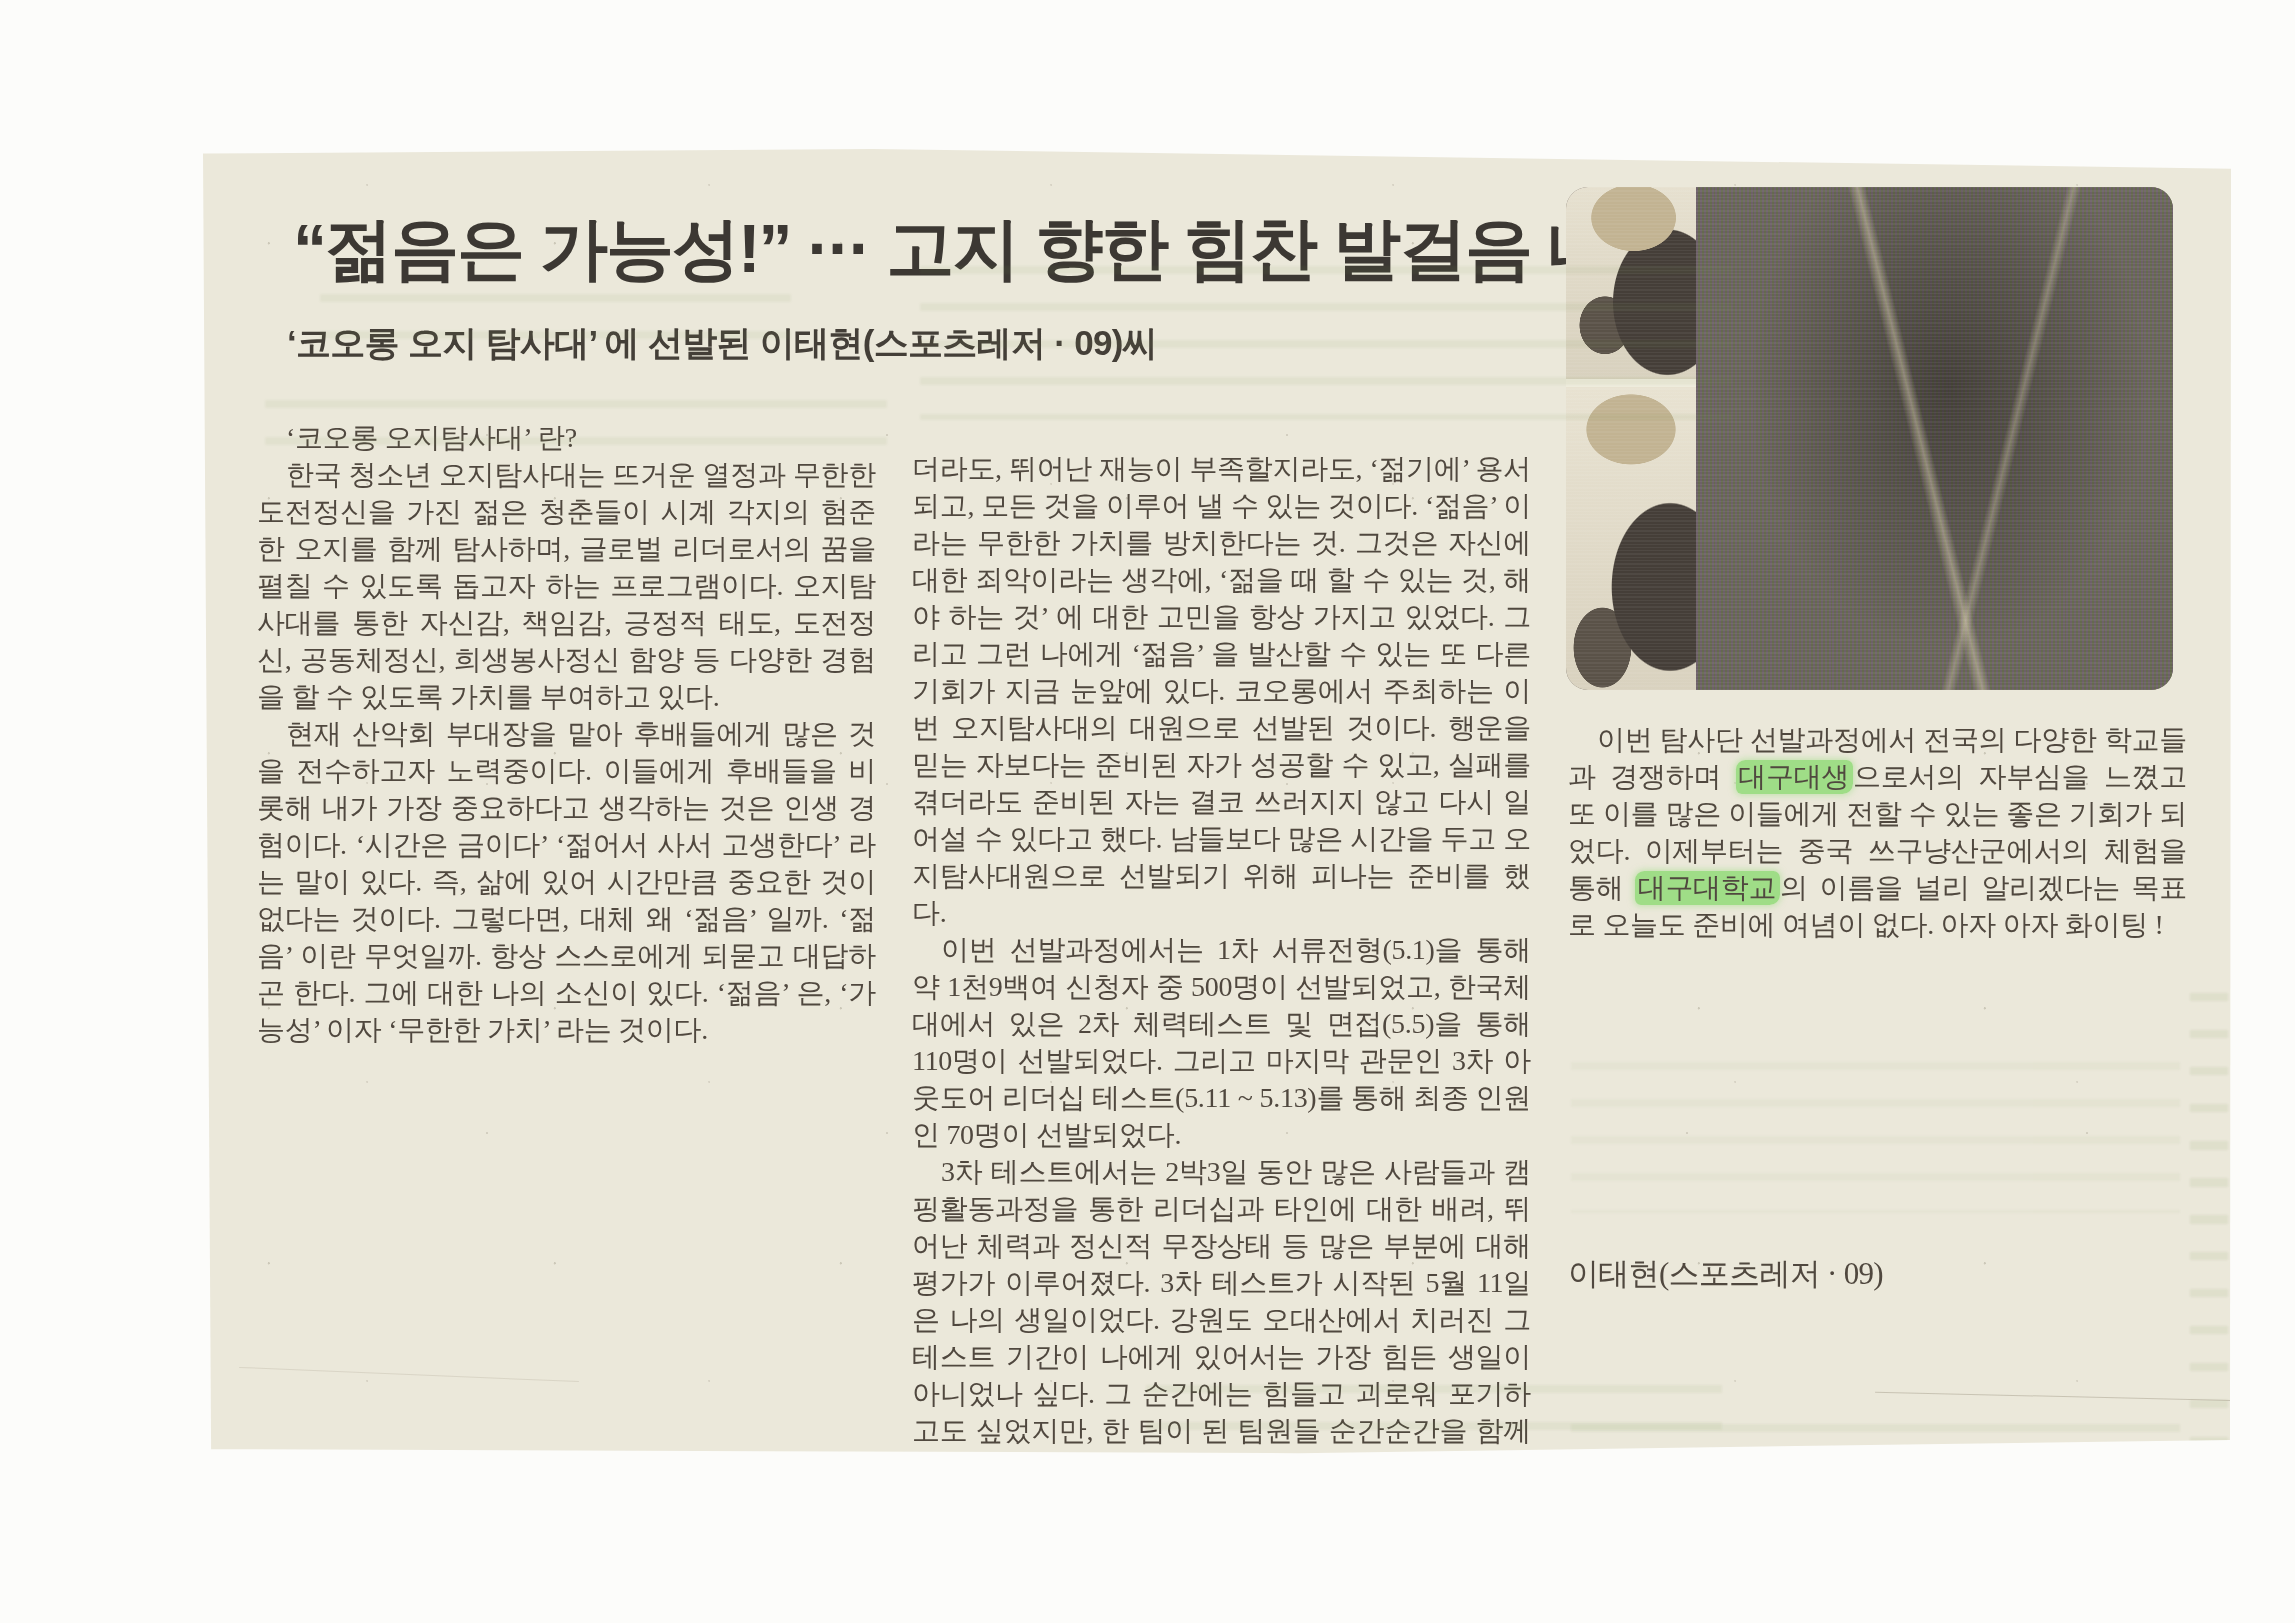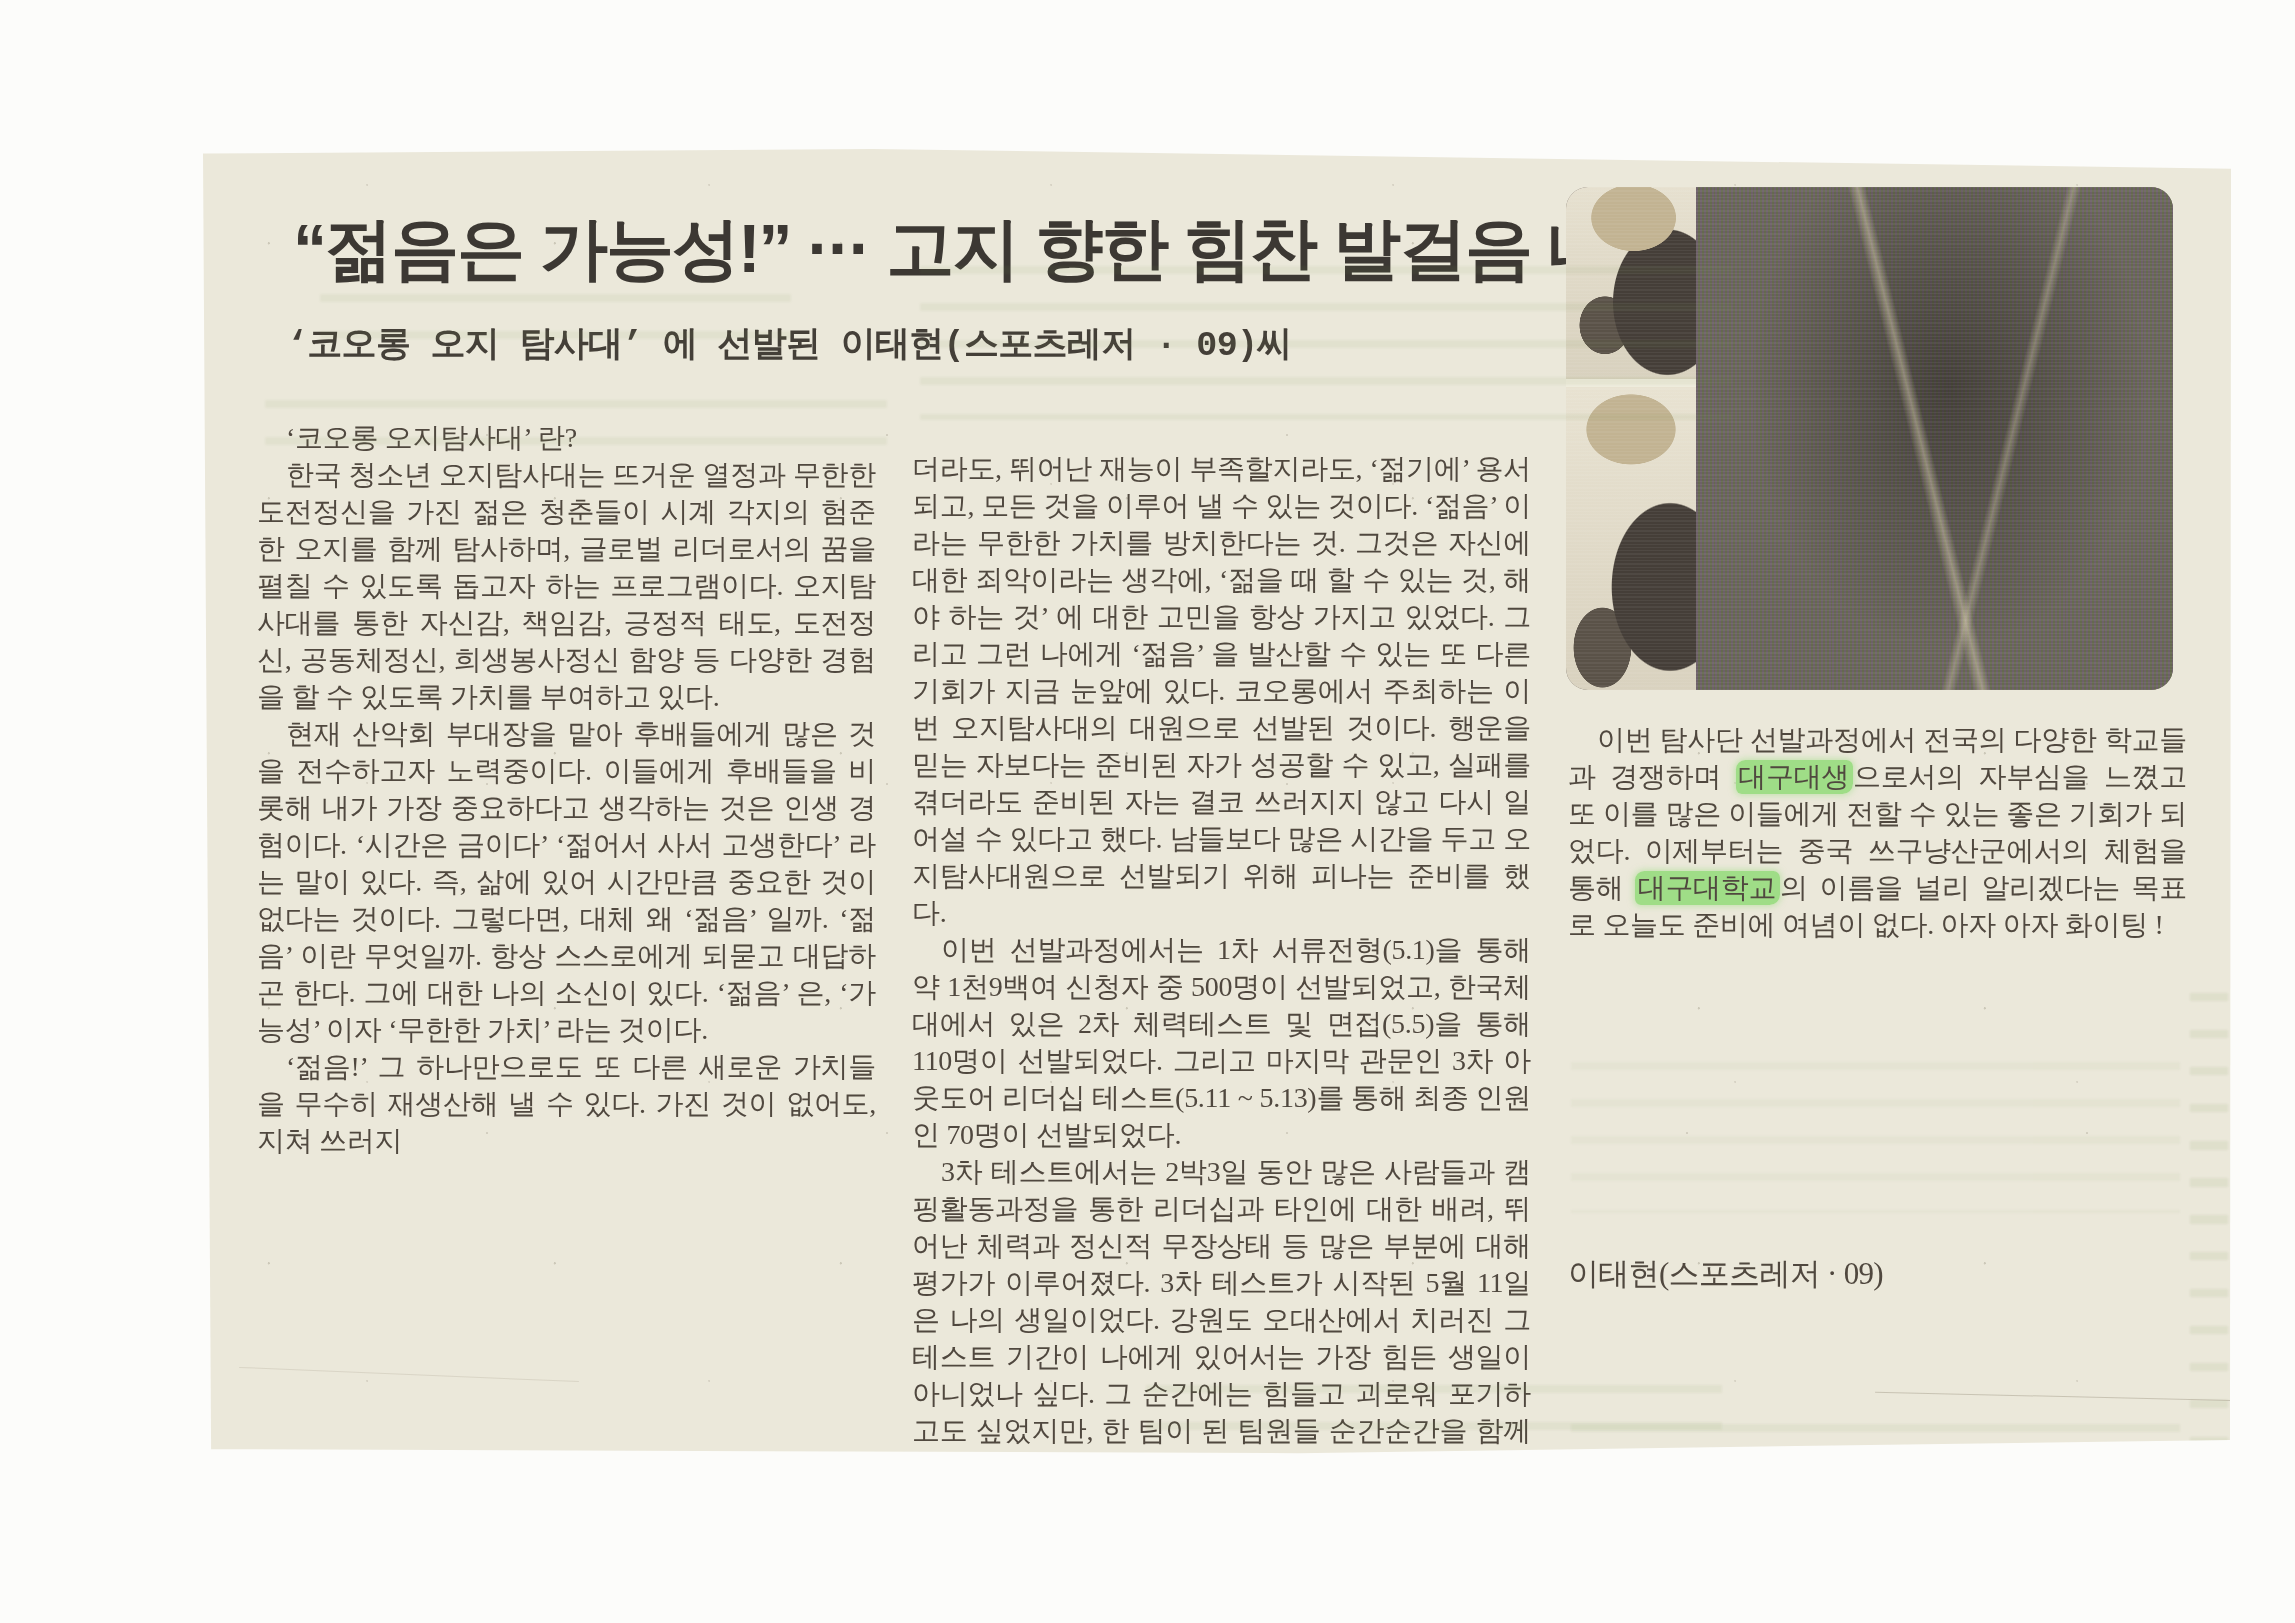--- a/index.html
+++ b/index.html
@@ -23,21 +23,21 @@
     background-size:286px 255px, 400px 349px, 342px 299px;
     clip-path:polygon(0% 0.35%, 33% 0%, 100% 1.5%, 99.95% 98.4%, 54% 99.4%, 0.4% 99.1%);
   }
   .headline{
     position:absolute;left:90px;top:55px;margin:0;white-space:nowrap;
     font-family:"Liberation Sans","DejaVu Sans",sans-serif;
     font-size:68px;font-weight:700;letter-spacing:-2px;color:var(--headline_ink);
   }
   .subheadline{
     position:absolute;left:84px;top:171px;margin:0;white-space:nowrap;
-    font-family:Liberation Mono, monospace;
+    font-family:Liberation Sans, sans-serif;
     font-size:35px;font-weight:600;letter-spacing:-0.7px;color:var(--subhead_ink);text-align:center;
   }
   .col{
     position:absolute;top:270px;width:619px;
     font-size:28px;line-height:37px;text-align:justify;color:var(--ink);
     letter-spacing:-0.3px;
   }
   .col-1{left:54px;}
   .col-2{left:709px;}
   .col-3{left:1365px;top:572px;}
@@ -110,21 +110,20 @@
       <div class="frame-gap"></div>
       <div class="frame frame-bottom"></div>
     </div>
     <div class="photo-right"></div>
   </div>
 
   <div class="col col-1">
       <p class="para">‘코오롱 오지탐사대’ 란?</p>
       <p class="para">한국 청소년 오지탐사대는 뜨거운 열정과 무한한 도전정신을 가진 젊은 청춘들이 시계 각지의 험준한 오지를 함께 탐사하며, 글로벌 리더로서의 꿈을 펼칠 수 있도록 돕고자 하는 프로그램이다. 오지탐사대를 통한 자신감, 책임감, 긍정적 태도, 도전정신, 공동체정신, 희생봉사정신 함양 등 다양한 경험을 할 수 있도록 가치를 부여하고 있다.</p>
       <p class="para">현재 산악회 부대장을 맡아 후배들에게 많은 것을 전수하고자 노력중이다. 이들에게 후배들을 비롯해 내가 가장 중요하다고 생각하는 것은 인생 경험이다. ‘시간은 금이다’ ‘젊어서 사서 고생한다’ 라는 말이 있다. 즉, 삶에 있어 시간만큼 중요한 것이 없다는 것이다. 그렇다면, 대체 왜 ‘젊음’ 일까. ‘젊음’ 이란 무엇일까. 항상 스스로에게 되묻고 대답하곤 한다. 그에 대한 나의 소신이 있다. ‘젊음’ 은, ‘가능성’ 이자 ‘무한한 가치’ 라는 것이다.</p>
-      <p class="para">‘젊음!’ 그 하나만으로도 또 다른 새로운 가치들을 무수히 재생산해 낼 수 있다. 가진 것이 없어도, 지쳐 쓰러지</p>
     </div>
   <div class="col col-2">
       <p class="para noindent">더라도, 뛰어난 재능이 부족할지라도, ‘젊기에’ 용서되고, 모든 것을 이루어 낼 수 있는 것이다. ‘젊음’ 이라는 무한한 가치를 방치한다는 것. 그것은 자신에 대한 죄악이라는 생각에, ‘젊을 때 할 수 있는 것, 해야 하는 것’ 에 대한 고민을 항상 가지고 있었다. 그리고 그런 나에게 ‘젊음’ 을 발산할 수 있는 또 다른 기회가 지금 눈앞에 있다. 코오롱에서 주최하는 이번 오지탐사대의 대원으로 선발된 것이다. 행운을 믿는 자보다는 준비된 자가 성공할 수 있고, 실패를 겪더라도 준비된 자는 결코 쓰러지지 않고 다시 일어설 수 있다고 했다. 남들보다 많은 시간을 두고 오지탐사대원으로 선발되기 위해 피나는 준비를 했다.</p>
       <p class="para">이번 선발과정에서는 1차 서류전형(5.1)을 통해 약 1천9백여 신청자 중 500명이 선발되었고, 한국체대에서 있은 2차 체력테스트 및 면접(5.5)을 통해 110명이 선발되었다. 그리고 마지막 관문인 3차 아웃도어 리더십 테스트(5.11 ~ 5.13)를 통해 최종 인원인 70명이 선발되었다.</p>
       <p class="para">3차 테스트에서는 2박3일 동안 많은 사람들과 캠핑활동과정을 통한 리더십과 타인에 대한 배려, 뛰어난 체력과 정신적 무장상태 등 많은 부분에 대해 평가가 이루어졌다. 3차 테스트가 시작된 5월 11일은 나의 생일이었다. 강원도 오대산에서 치러진 그 테스트 기간이 나에게 있어서는 가장 힘든 생일이 아니었나 싶다. 그 순간에는 힘들고 괴로워 포기하고도 싶었지만, 한 팀이 된 팀원들 순간순간을 함께 하며 어느덧 잊지 못할 추억으로 남았다.</p>
       <p class="para">며칠 후 최종합격자 발표일. 중국 사천성 쓰구냥산군에</p>
     </div>
   <div class="col col-3">
       <p class="para">이번 탐사단 선발과정에서 전국의 다양한 학교들과 경쟁하며 <mark>대구대생</mark>으로서의 자부심을 느꼈고 또 이를 많은 이들에게 전할 수 있는 좋은 기회가 되었다. 이제부터는 중국 쓰구냥산군에서의 체험을 통해 <mark>대구대학교</mark>의 이름을 널리 알리겠다는 목표로 오늘도 준비에 여념이 없다. 아자 아자 화이팅 !</p>
     </div>

